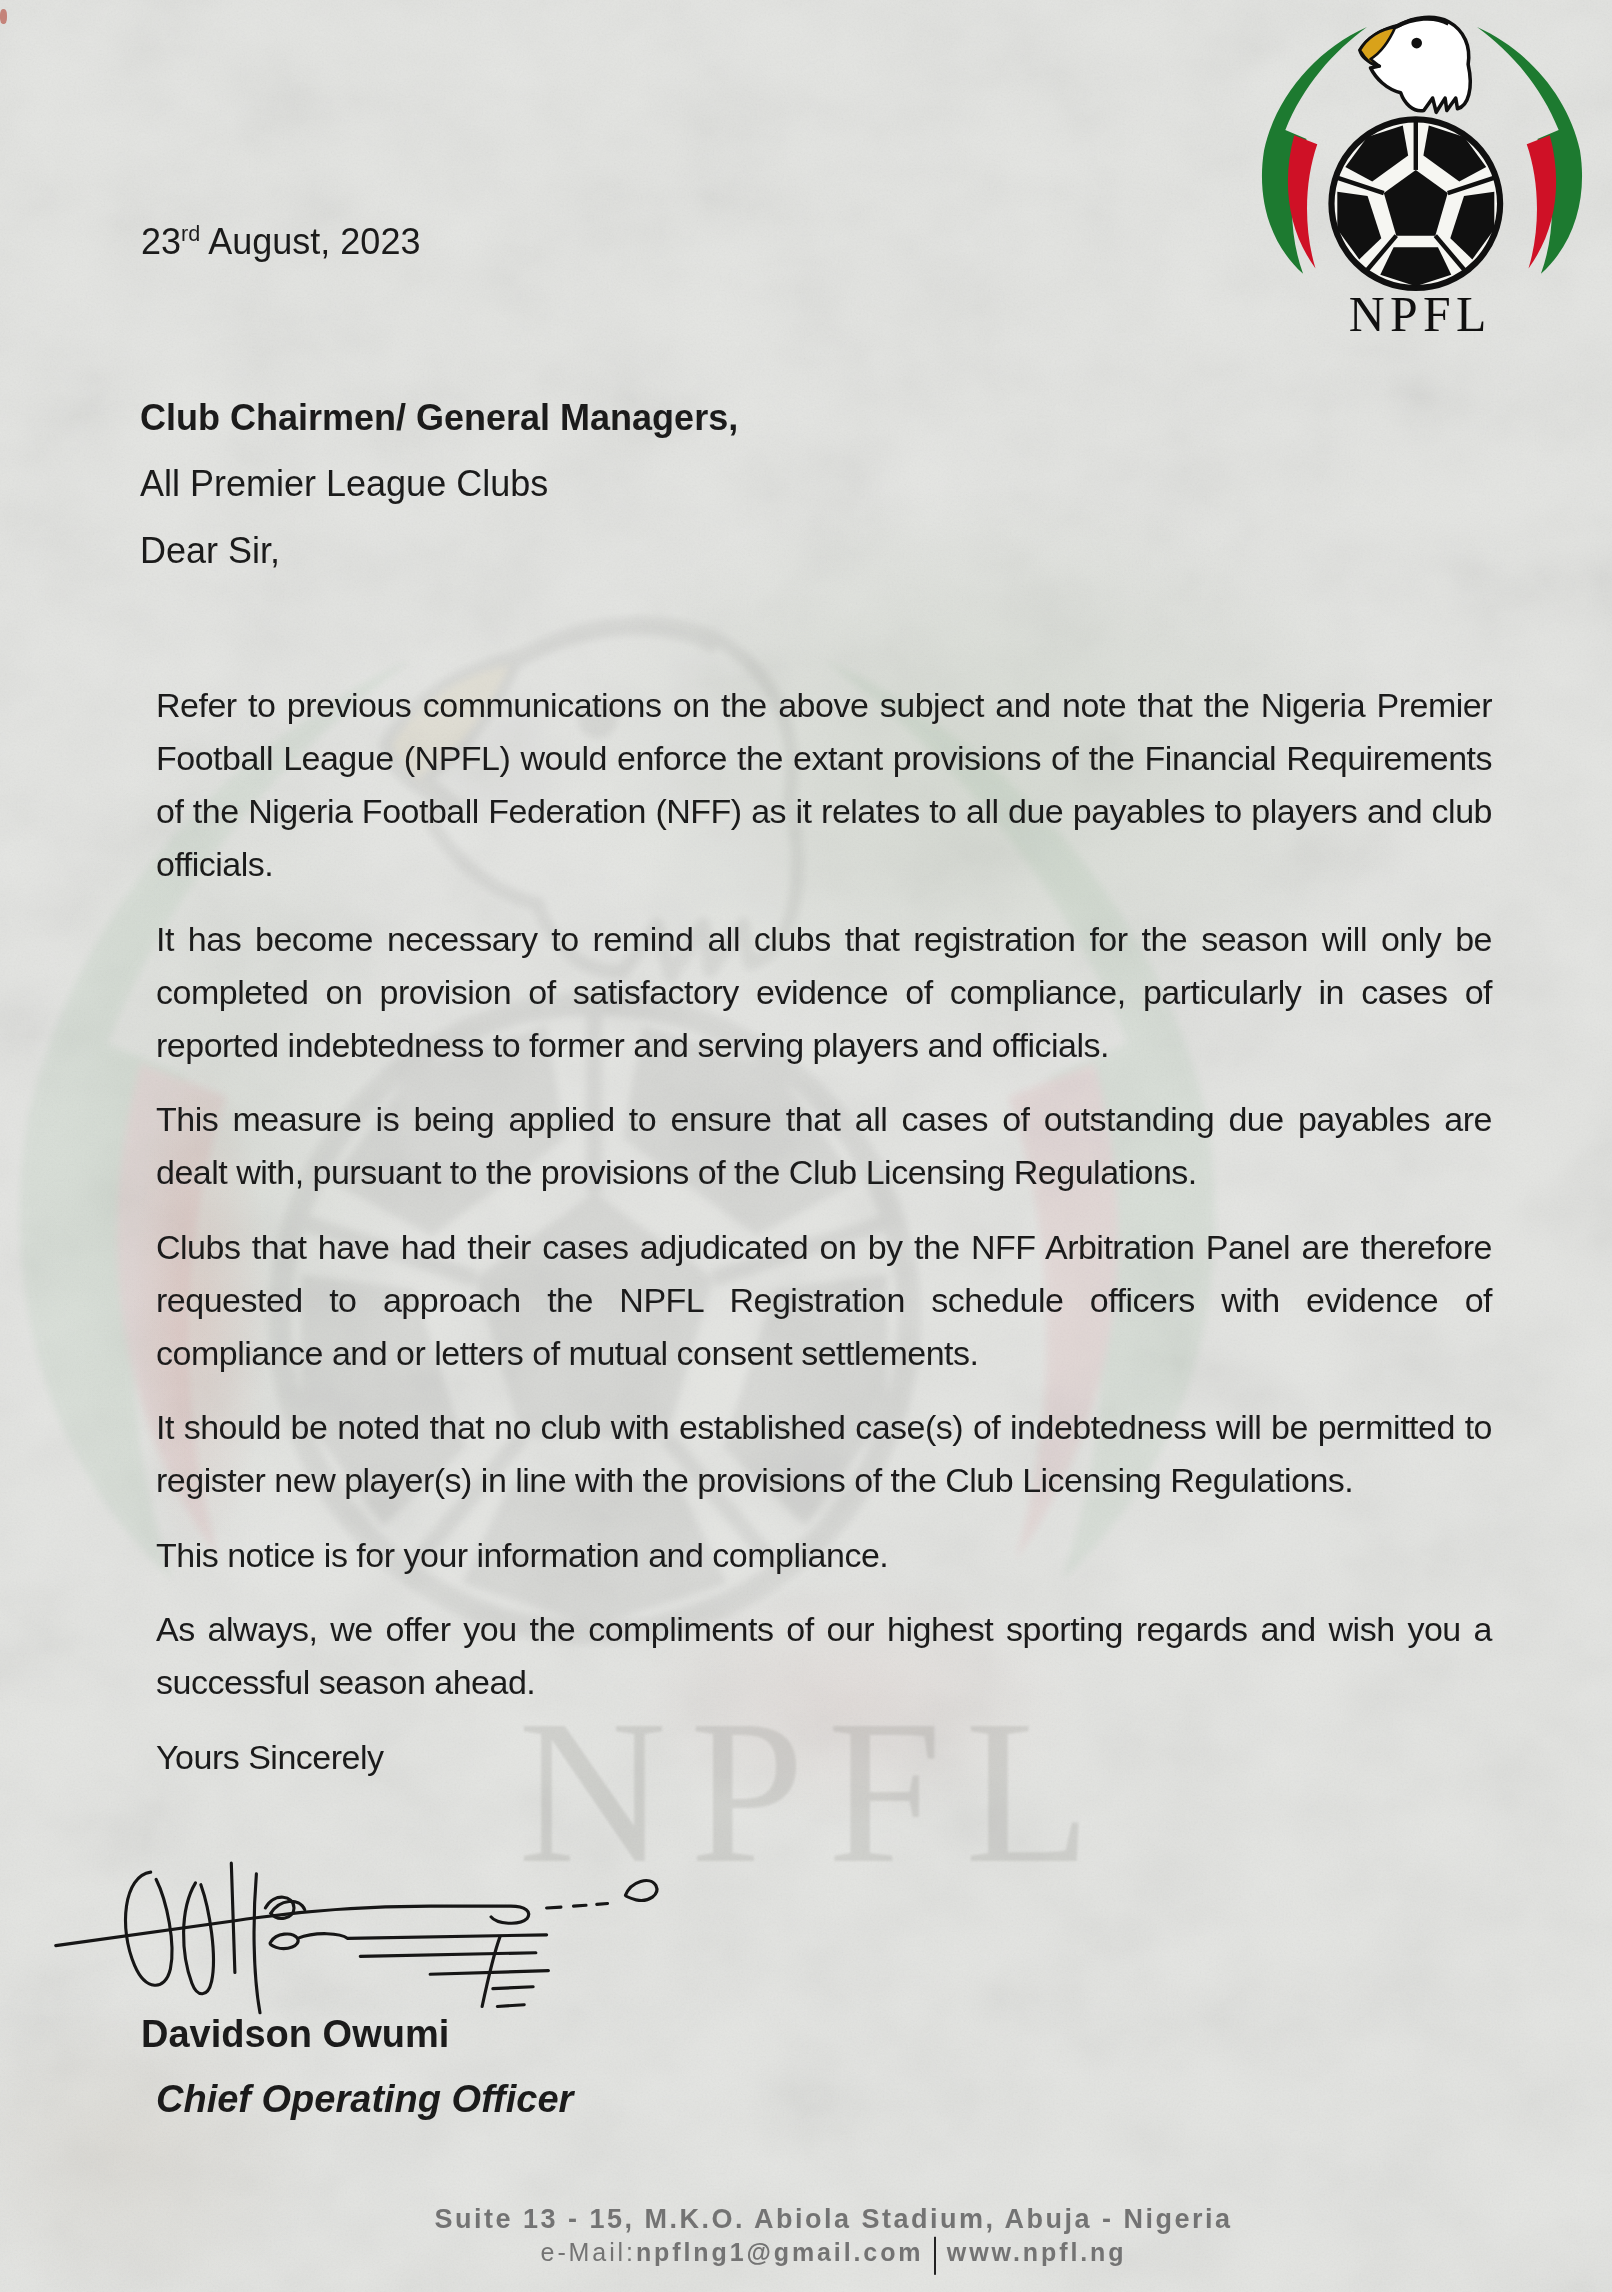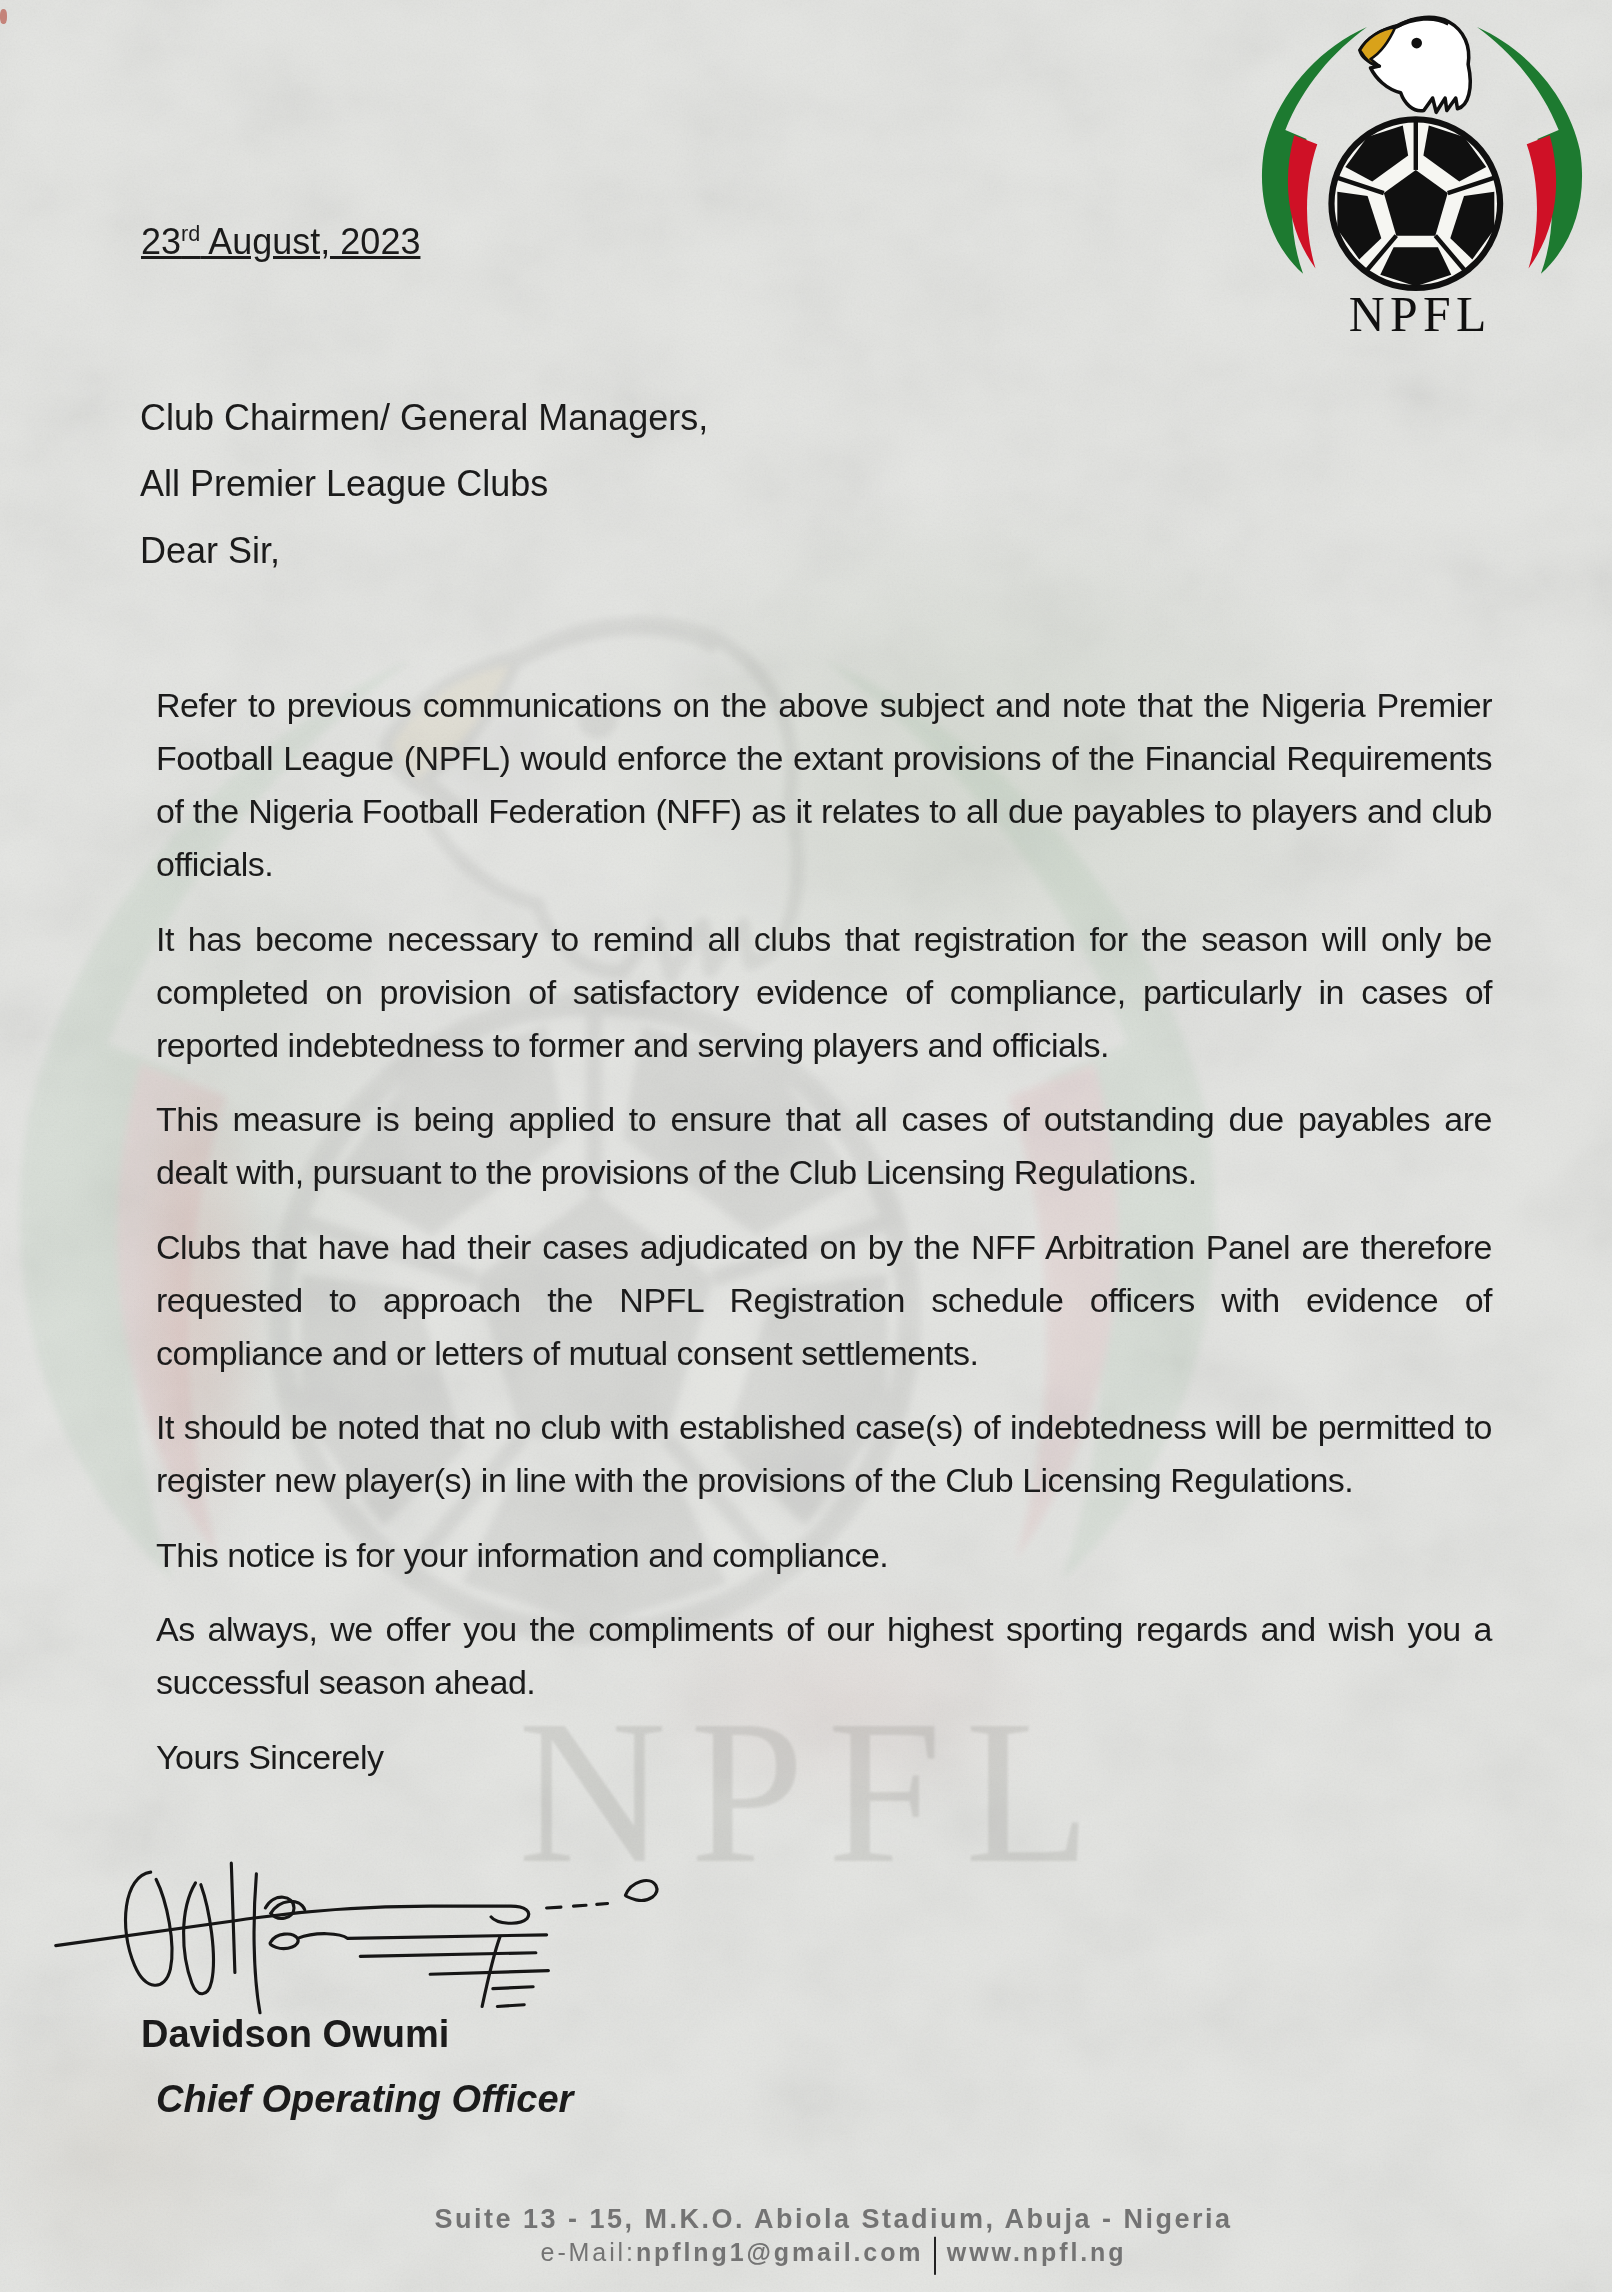--- a/index.html
+++ b/index.html
@@ -19,25 +19,25 @@
 
   .ghost-logo{position:absolute;left:-81px;top:573px;width:1397px;height:1325px;opacity:.05;filter:blur(3.6px);pointer-events:none;}
   .ghost-text{
     position:absolute;left:518px;top:1673px;
     font-family:"Liberation Serif", serif;font-size:206px;letter-spacing:23px;
     color:#55544c;opacity:.13;filter:blur(1.3px);pointer-events:none;white-space:nowrap;
   }
 
   .logo{position:absolute;left:1234px;top:3.6px;width:376px;height:355px;}
 
-  .date{position:absolute;left:141px;top:221px;font-size:36px;text-decoration:underline;}
+  .date{position:absolute;left:141px;top:221px;font-size:36px;}
   .date sup{font-size:60%;vertical-align:super;}
 
   .head-block{position:absolute;left:140px;top:392px;width:1343px;font-size:36px;line-height:52px;}
-  .head-block .b{font-weight:400;}
+  .head-block .b{font-weight:700;}
   .hb-gap{height:14.3px;}
   .subject{font-weight:700;letter-spacing:-0.2px;}
 
   .paras{position:absolute;left:156px;top:679px;width:1336px;font-size:34px;line-height:53px;letter-spacing:-0.5px;}
   .paras p{margin:0 0 21.5px 0;text-align:justify;}
   .closing{margin-top:7.2px;}
 
   .sig{position:absolute;left:45px;top:1856px;width:627px;height:172px;}
   .sign-name{position:absolute;left:141px;top:2013px;font-size:38px;font-weight:700;}
   .sign-title{position:absolute;left:156px;top:2078px;font-size:38px;font-weight:700;font-style:italic;}

